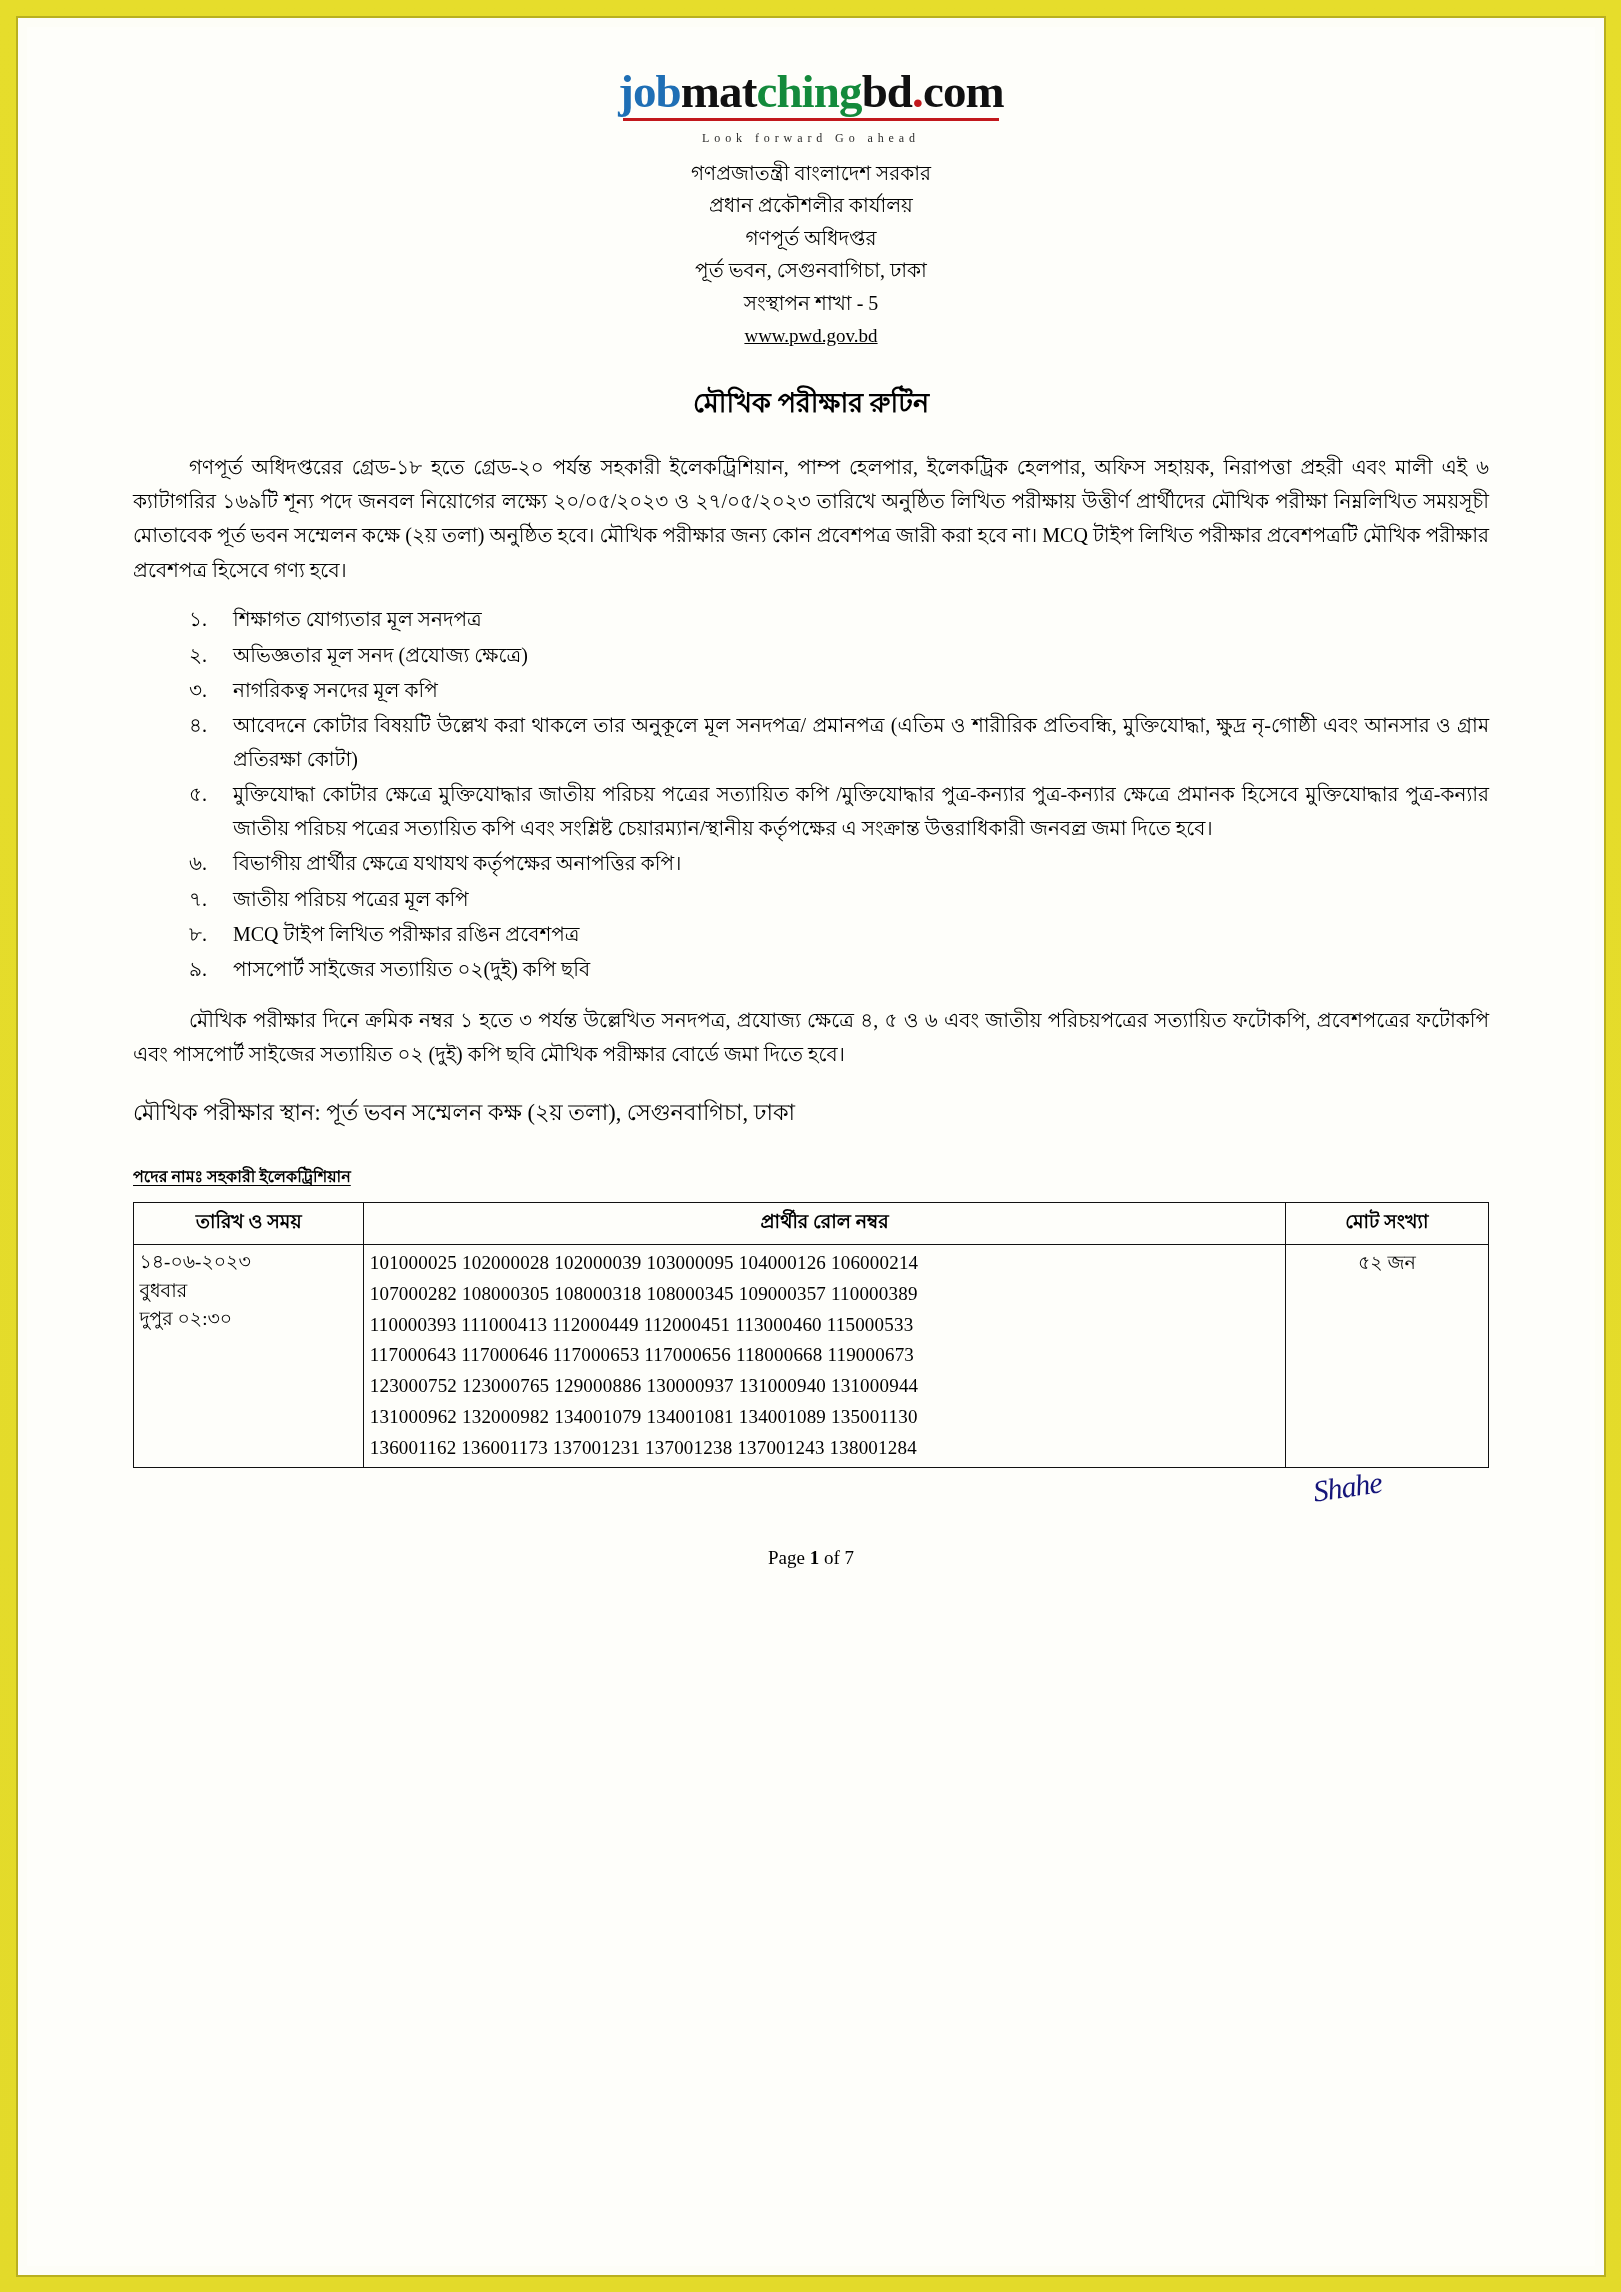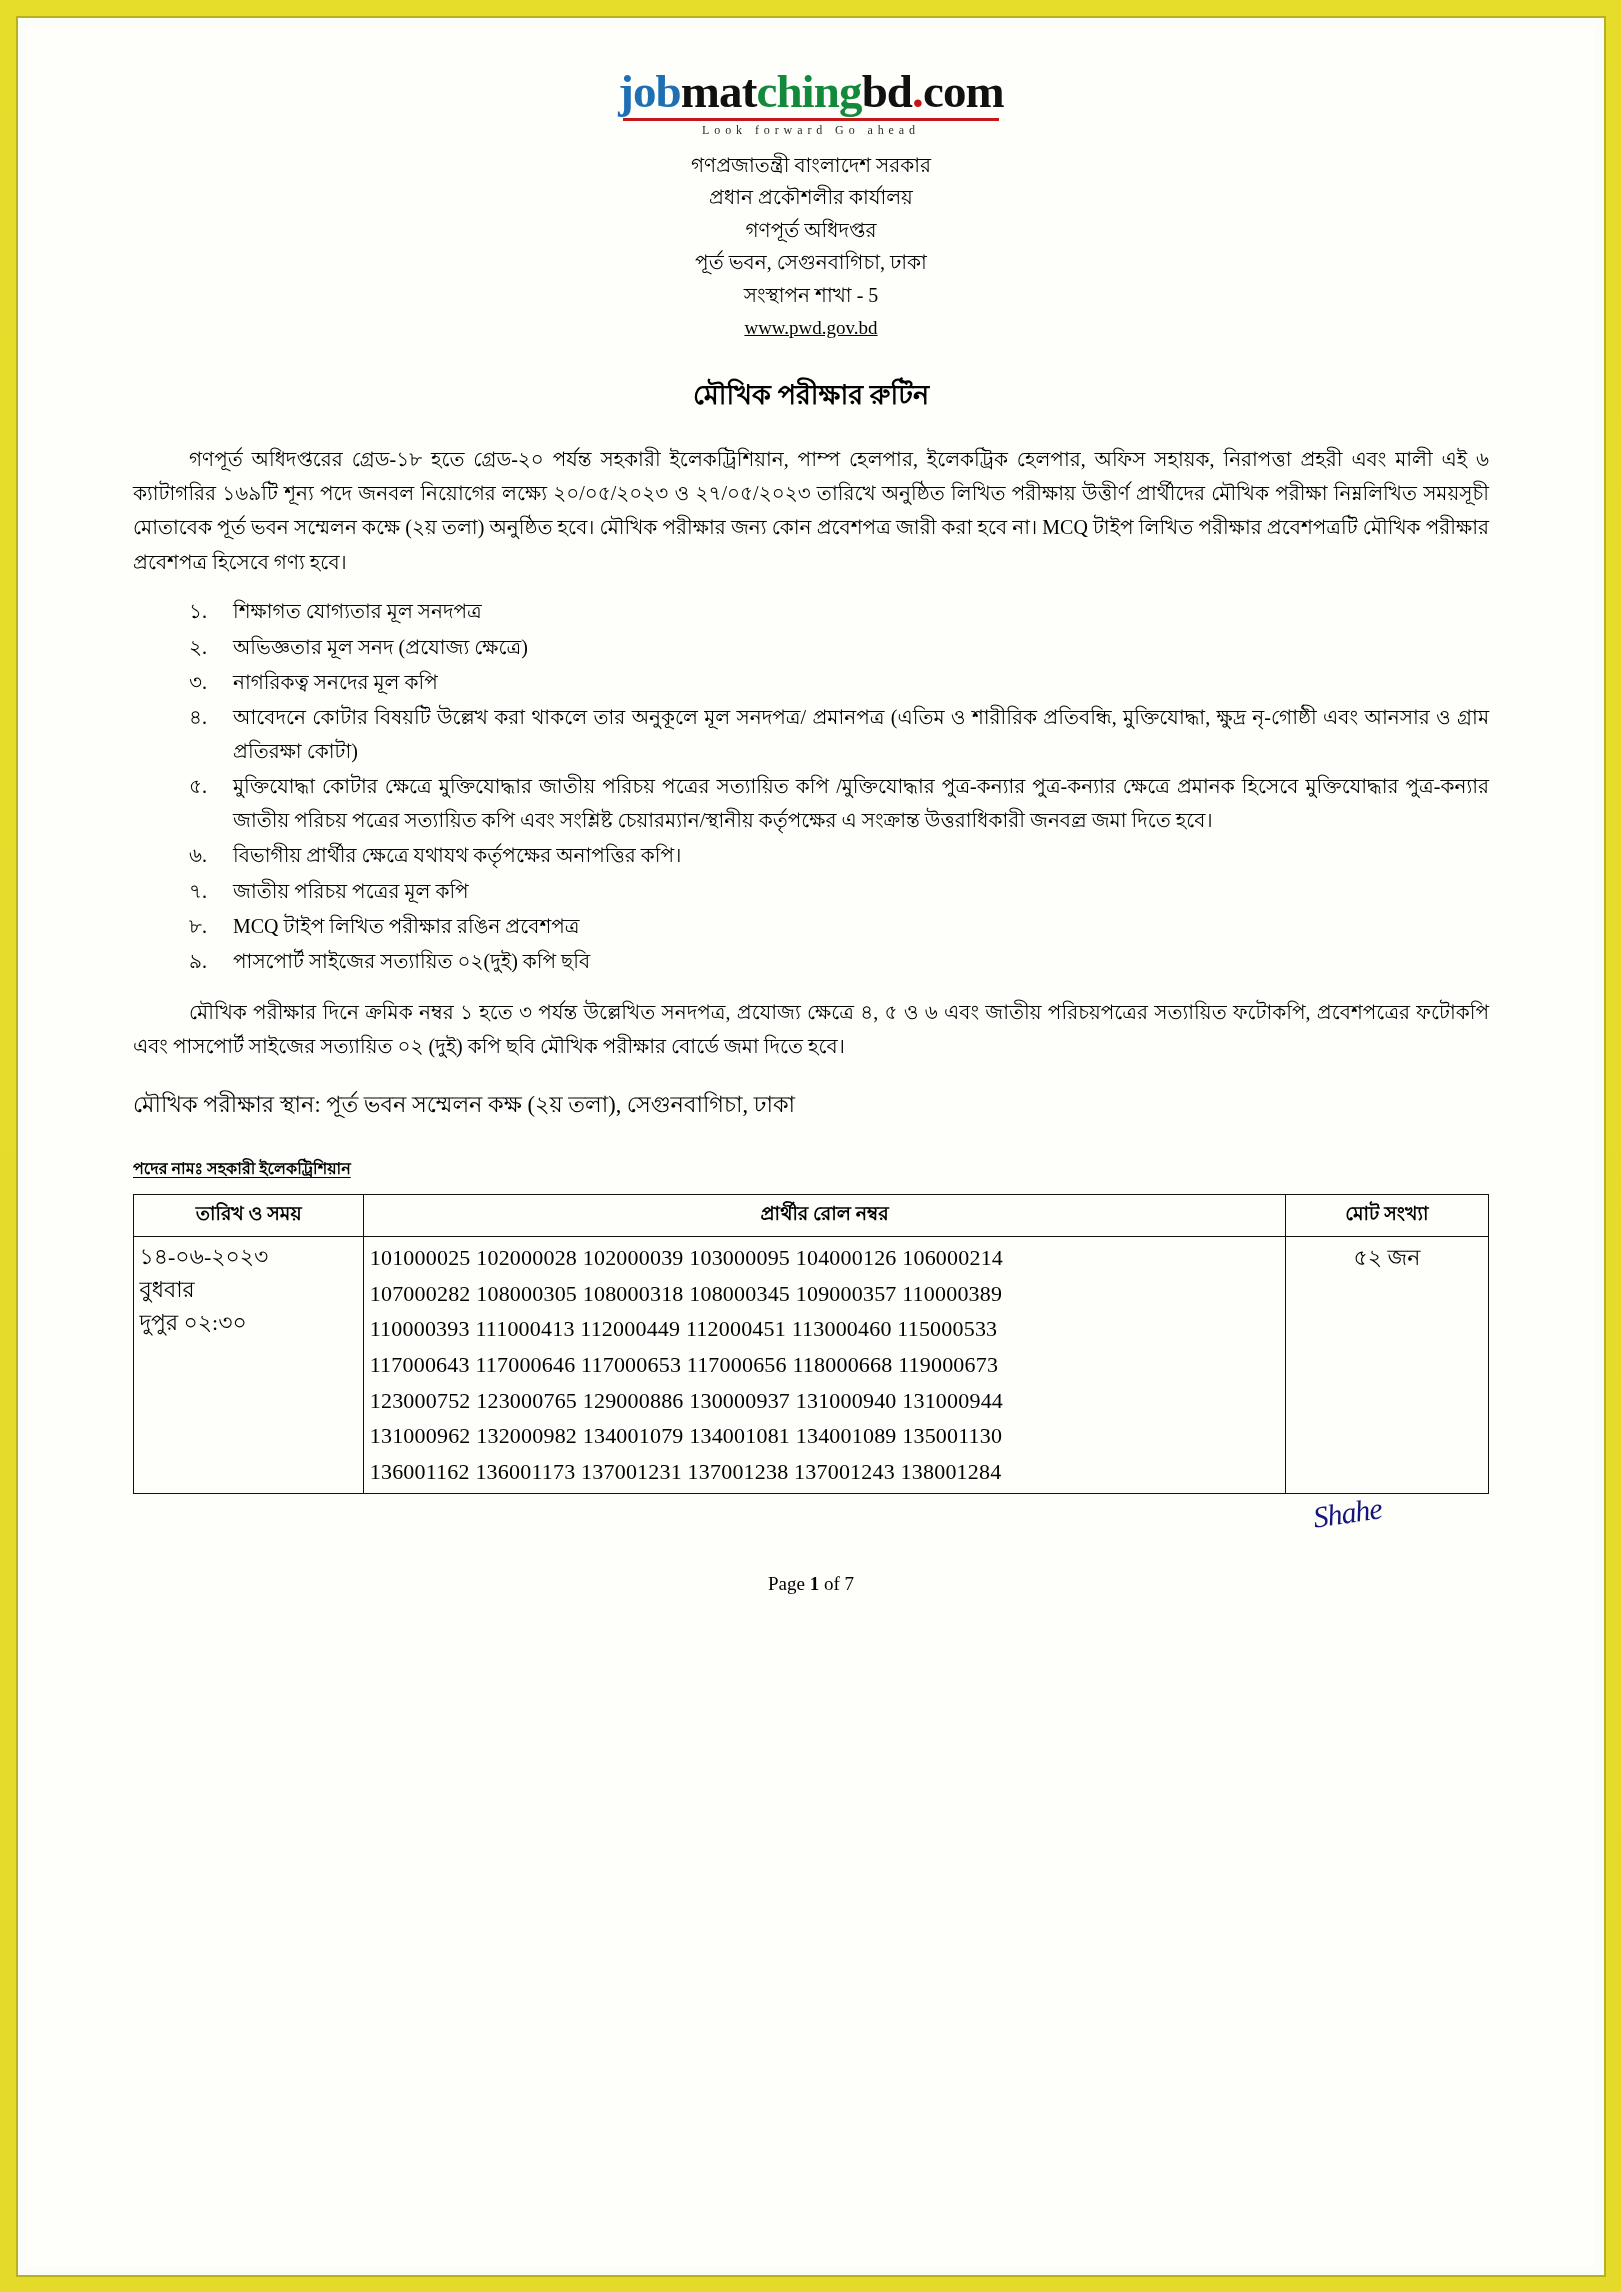--- a/index.html
+++ b/index.html
@@ -54,21 +54,21 @@
     letter-spacing: -0.9px;
     display: inline-block;
   }
   .logo-text .t-job { color: #1f6fb5; }
   .logo-text .t-mat { color: #111; }
   .logo-text .t-ching { color: #138a3b; }
   .logo-text .t-bd { color: #111; }
   .logo-text .t-dot { color: #c2181c; }
   .logo-text .t-com { color: #111; }
   .logo-sub {
-    margin-top: 1px;
+    margin-top: 9px;
     font-size: 12px;
     letter-spacing: 4.9px;
     color: #2b2b2b;
     font-family: "Liberation Serif", serif;
     border-top: 1.8px solid #c2181c;
     display: inline-block;
     padding-top: 2.7px;
   }
   .logo-underline {
     width: 376px;
@@ -145,21 +145,21 @@
 
   
   table.roll {
     width: 100%;
     border-collapse: collapse;
     table-layout: fixed;
   }
   table.roll th, table.roll td {
     border: 1.4px solid #111;
     padding: 3.6px 5.4px;
-    font-size: 22px;
+    font-size: 19px;
     vertical-align: top;
   }
   table.roll th {
     text-align: center;
     font-weight: bold;
     font-size: 19px;
     padding: 4.5px 3.6px;
   }
   col.c1 { width: 17%; }
   col.c2 { width: 68%; }

